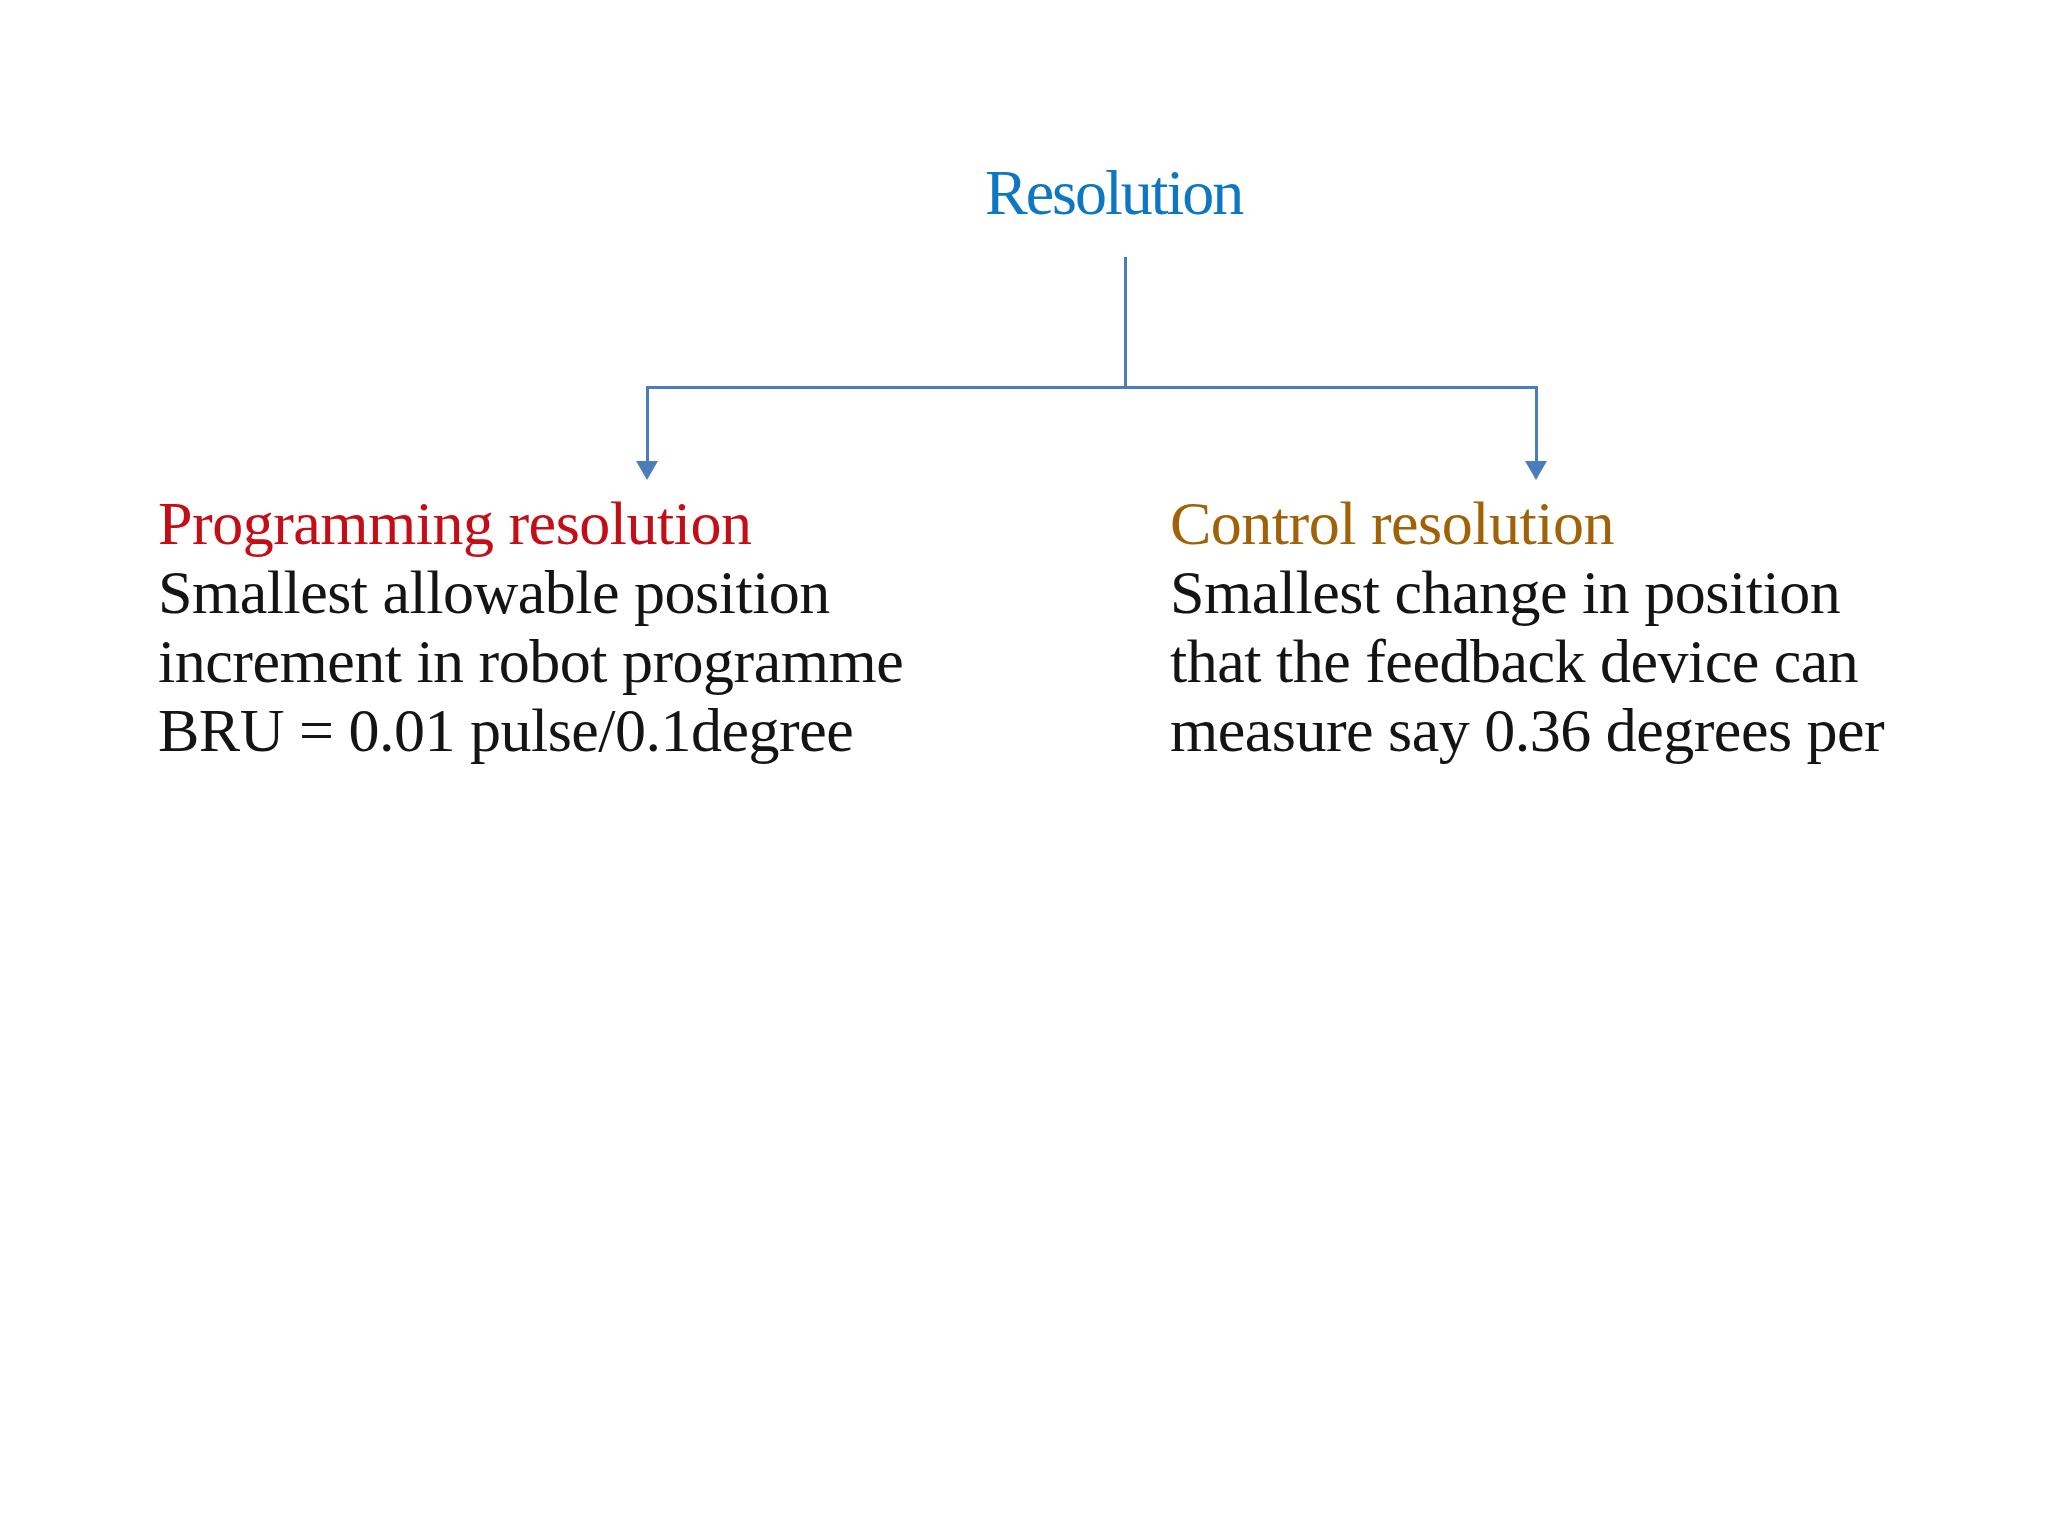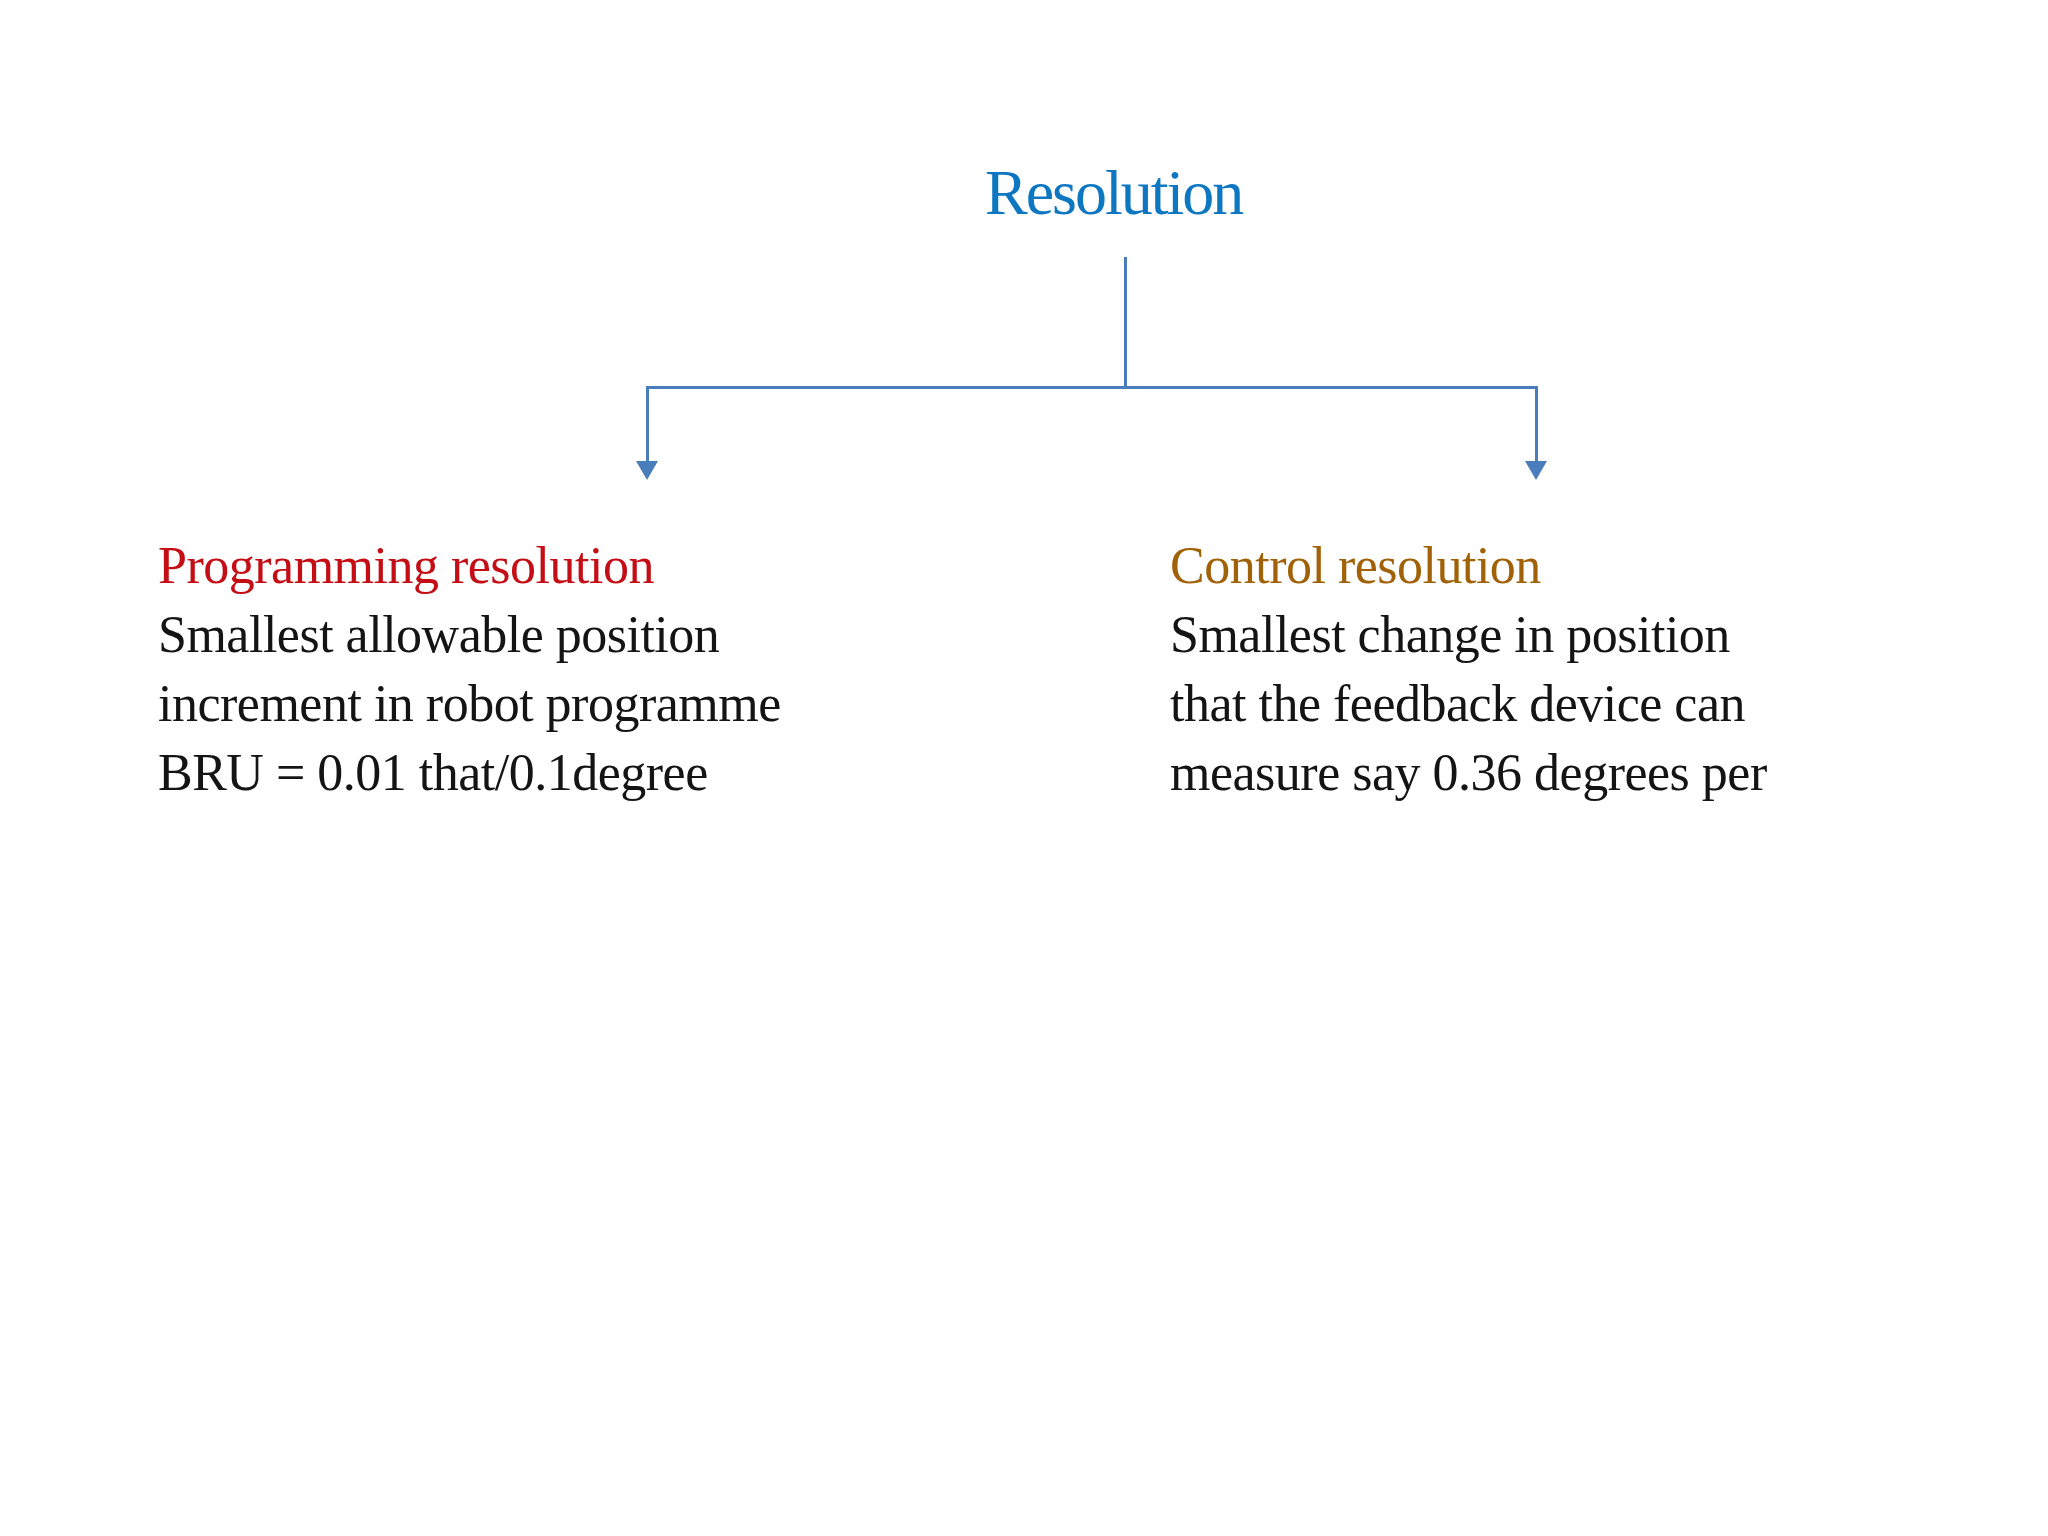--- a/index.html
+++ b/index.html
@@ -41,26 +41,25 @@
     border-left: 11px solid transparent;
     border-right: 11px solid transparent;
     border-top: 19px solid #4a7dbb;
   }
   .arrow-head.left  { left: 636px;  top: 461px; }
   .arrow-head.right { left: 1525px; top: 461px; }
   
   .branch-block {
     position: absolute;
     top: 489px;
-    font-size: 52px;
+    font-size: 62px;
     line-height: 69px;
     letter-spacing: -0.5px;
     color: #141414;
     white-space: nowrap;
-    margin-top: 42px;
   }
   .branch-block.left  { left: 158px;  }
   .branch-block.right { left: 1170px; }
   .branch-heading.red   { color: #c40d15; }
   .branch-heading.green { color: #a16207; }
   .page-number {
     position: absolute;
     left: 1886px;
     top: 1438px;
     font-size: 38px;
@@ -78,21 +77,21 @@
   <div class="line cross-line"></div>
   <div class="line left-drop-line"></div>
   <div class="line right-drop-line"></div>
   <div class="arrow-head left"></div>
   <div class="arrow-head right"></div>
 
   <div class="branch-block left">
     <div class="branch-heading red">Programming resolution</div>
     <div class="branch-line">Smallest allowable position</div>
     <div class="branch-line">increment in robot programme</div>
-    <div class="branch-line">BRU = 0.01 that/0.1degree</div>
+    <div class="branch-line">BRU = 0.01 pulse/0.1degree</div>
   </div>
 
   <div class="branch-block right">
     <div class="branch-heading green">Control resolution</div>
     <div class="branch-line">Smallest change in position</div>
     <div class="branch-line">that the feedback device can</div>
     <div class="branch-line">measure say 0.36 degrees per</div>
   </div>
 
   <div class="page-number">24</div>

